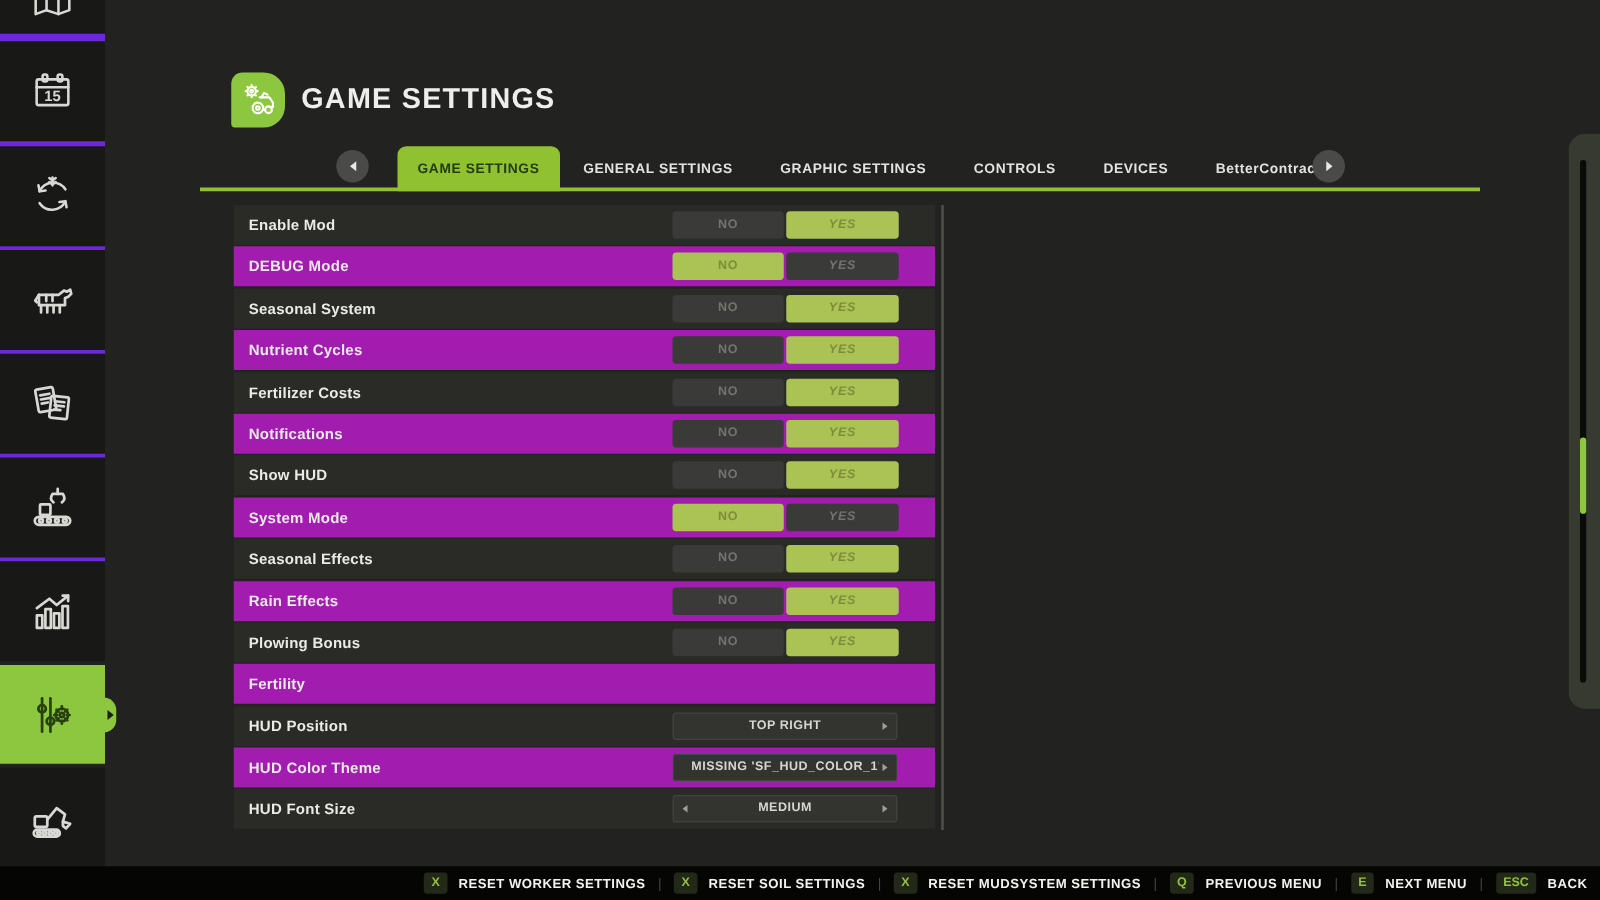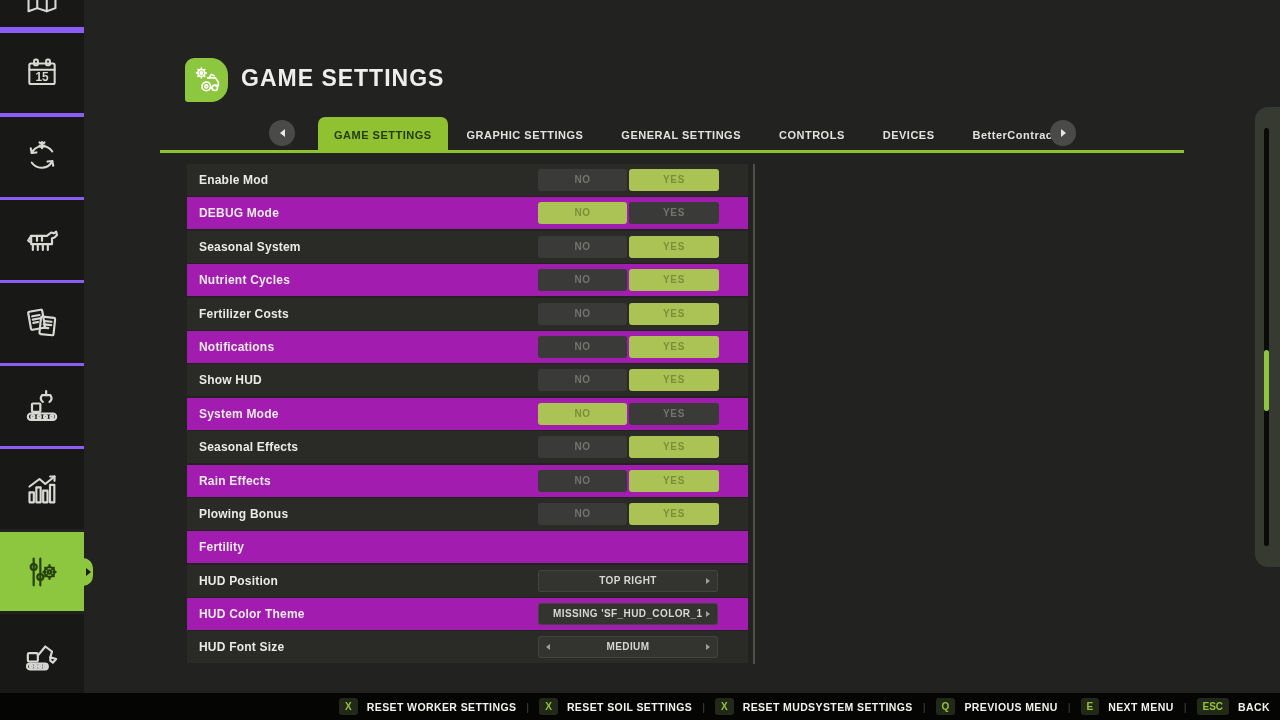--- a/index.html
+++ b/index.html
@@ -1,20 +1,20 @@
 <!DOCTYPE html>
 <html><head>
 <meta charset="utf-8">
 <style>
   * { margin:0; padding:0; box-sizing:border-box; }
   html,body { width:1280px; height:720px; overflow:hidden; }
   body { background:#222220; font-family:"Liberation Sans", sans-serif; position:relative; }
 
   
-  .sidebar { position:absolute; left:0; top:0; width:84px; height:527px; background:#8b5cf6; }
+  .sidebar { position:absolute; left:0; top:0; width:84px; height:527px; background:#6d28d9; }
   .cell { position:absolute; left:0; width:84px; background:#181816; display:flex; align-items:center; justify-content:center; overflow:visible; }
   .cell svg { stroke:#d8d8d4; fill:none; stroke-width:1.3; stroke-linecap:round; stroke-linejoin:round; }
   .cell.partial { overflow:hidden; }
   .cell.active { background:#8dc63f; z-index:2; }
   .cell.active svg { stroke:#26400f; }
   .cell.active::after { content:""; position:absolute; right:-9px; top:50%; transform:translateY(-50%); width:18px; height:28px; background:#8dc63f; border-radius:0 10px 10px 0; }
   .cell .notch { position:absolute; right:-7px; top:50%; transform:translateY(-50%); width:0; height:0; border-left:5px solid #1c1c1a; border-top:4px solid transparent; border-bottom:4px solid transparent; z-index:3; }
   .c1 { top:0;   height:27px; }
   .c2 { top:33px;  height:80px; }
   .c3 { top:117px; height:80px; }
@@ -43,21 +43,21 @@
   .tab.active { background:#8fc131; color:#233c10; border-radius:7px 7px 0 0; padding:0 16px; }
 
   
   .rows { position:absolute; left:187px; top:164px; width:561px; }
   .row { position:relative; height:32px; margin-bottom:1.4px; }
   .row.odd  { background:#2a2a27; }
   .row.even { background:#a21caf; }
   .lbl { position:absolute; left:12px; top:0; line-height:32px; font-size:12px; font-weight:bold; letter-spacing:0.2px; color:#eaeae6; }
   .toggle { position:absolute; right:29px; top:5px; height:14px; display:flex; gap:2px; }
   .tbtn { width:89px; height:22px; line-height:22px; text-align:center; font-size:10px; font-weight:bold; letter-spacing:0.6px; border-radius:3px; background:#3a3a38; color:#73736f; cursor:pointer; }
-  .tbtn.yes { width:90px; }
+  .tbtn.yes { width:90px;font-style:italic; }
   .tbtn.sel { background:#abc355; color:#7d8d3b; }
   .selector { position:absolute; right:30px; top:5px; width:180px; height:22px; background:#333330; border:1px solid rgba(255,255,255,0.08); border-radius:3px; cursor:pointer; }
   .selector .val { position:absolute; left:14px; right:14px; top:0; line-height:20px; text-align:center; font-size:10px; font-weight:bold; letter-spacing:0.4px; color:#d6d6d2; white-space:nowrap; overflow:hidden; }
   .arr { position:absolute; top:50%; transform:translateY(-50%); width:0; height:0; cursor:pointer; }
   .arr.left  { left:7px;  border-right:4px solid #a0a09a; border-top:3.5px solid transparent; border-bottom:3.5px solid transparent; }
   .arr.right { right:7px; border-left:4px solid #a0a09a; border-top:3.5px solid transparent; border-bottom:3.5px solid transparent; }
   .list-scrollbar { position:absolute; left:753px; top:164px; width:2px; height:500px; background:#504f4a; }
 
   
   .scroll-shell { position:absolute; right:0; top:107px; width:25px; height:460px; background:#363a31; border-radius:13px 0 0 13px; }
@@ -182,22 +182,22 @@
   </svg>
 </div>
 <div class="page-title">GAME SETTINGS</div>
 
 <div class="tab-underline"></div>
 <div class="nav-circle prev">
     <span class="tri-l"></span>
   </div>
 <div class="tabs">
   <div class="tab active">GAME SETTINGS</div>
+  <div class="tab">GENERAL SETTINGS</div>
   <div class="tab">GRAPHIC SETTINGS</div>
-  <div class="tab">GENERAL SETTINGS</div>
   <div class="tab">CONTROLS</div>
   <div class="tab">DEVICES</div>
   <div class="tab">BetterContracts</div>
 </div>
 <div class="nav-circle next">
     <span class="tri-r"></span>
   </div>
 
 <div class="rows">
   <div class="row odd">

